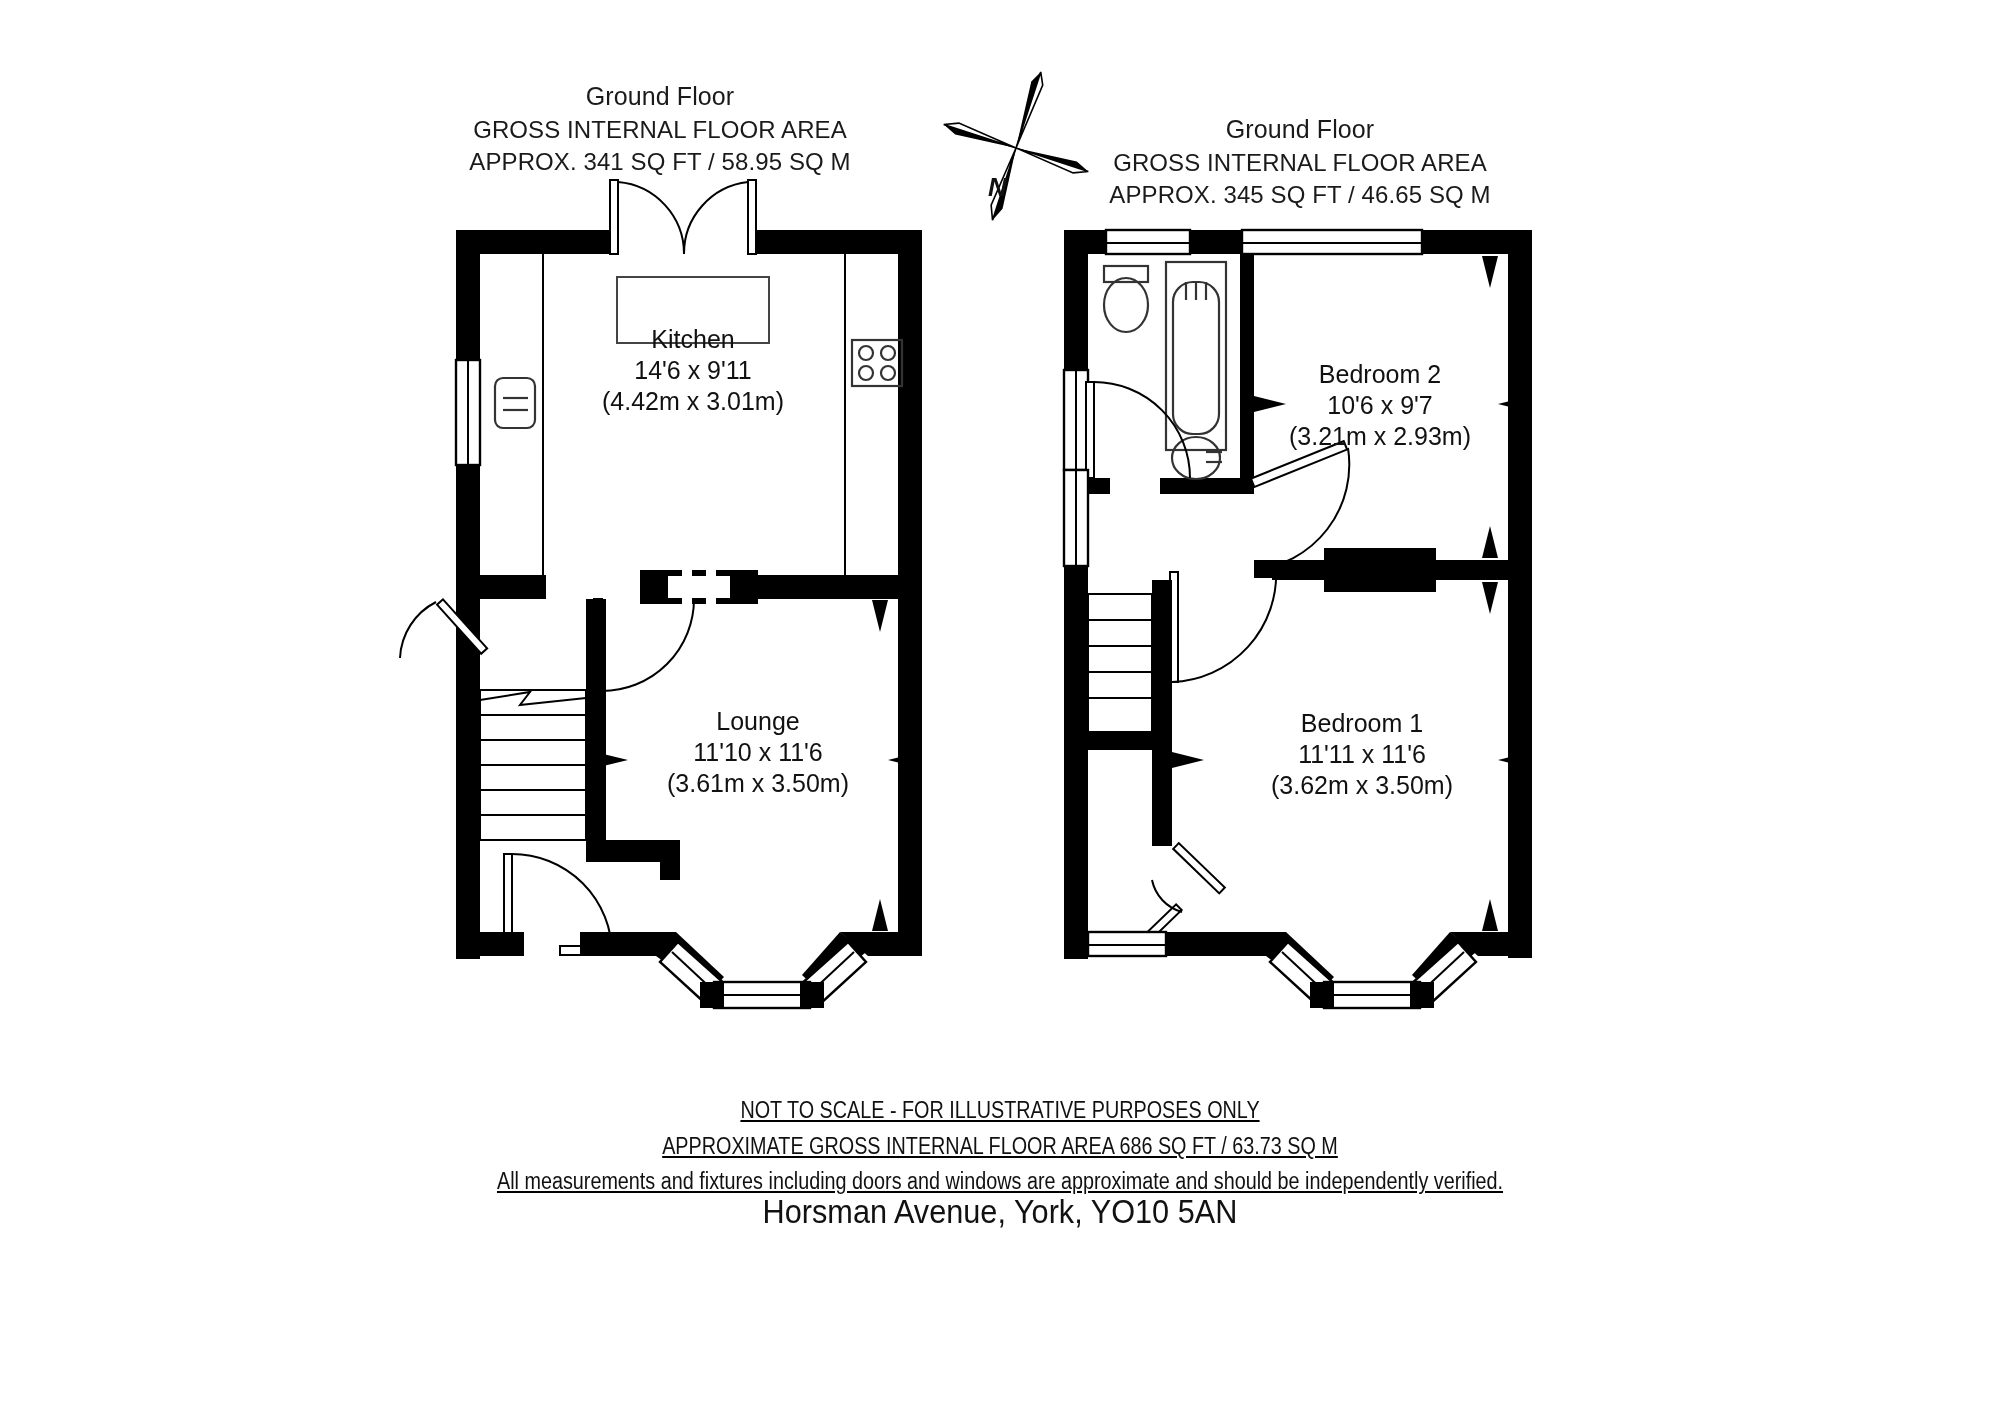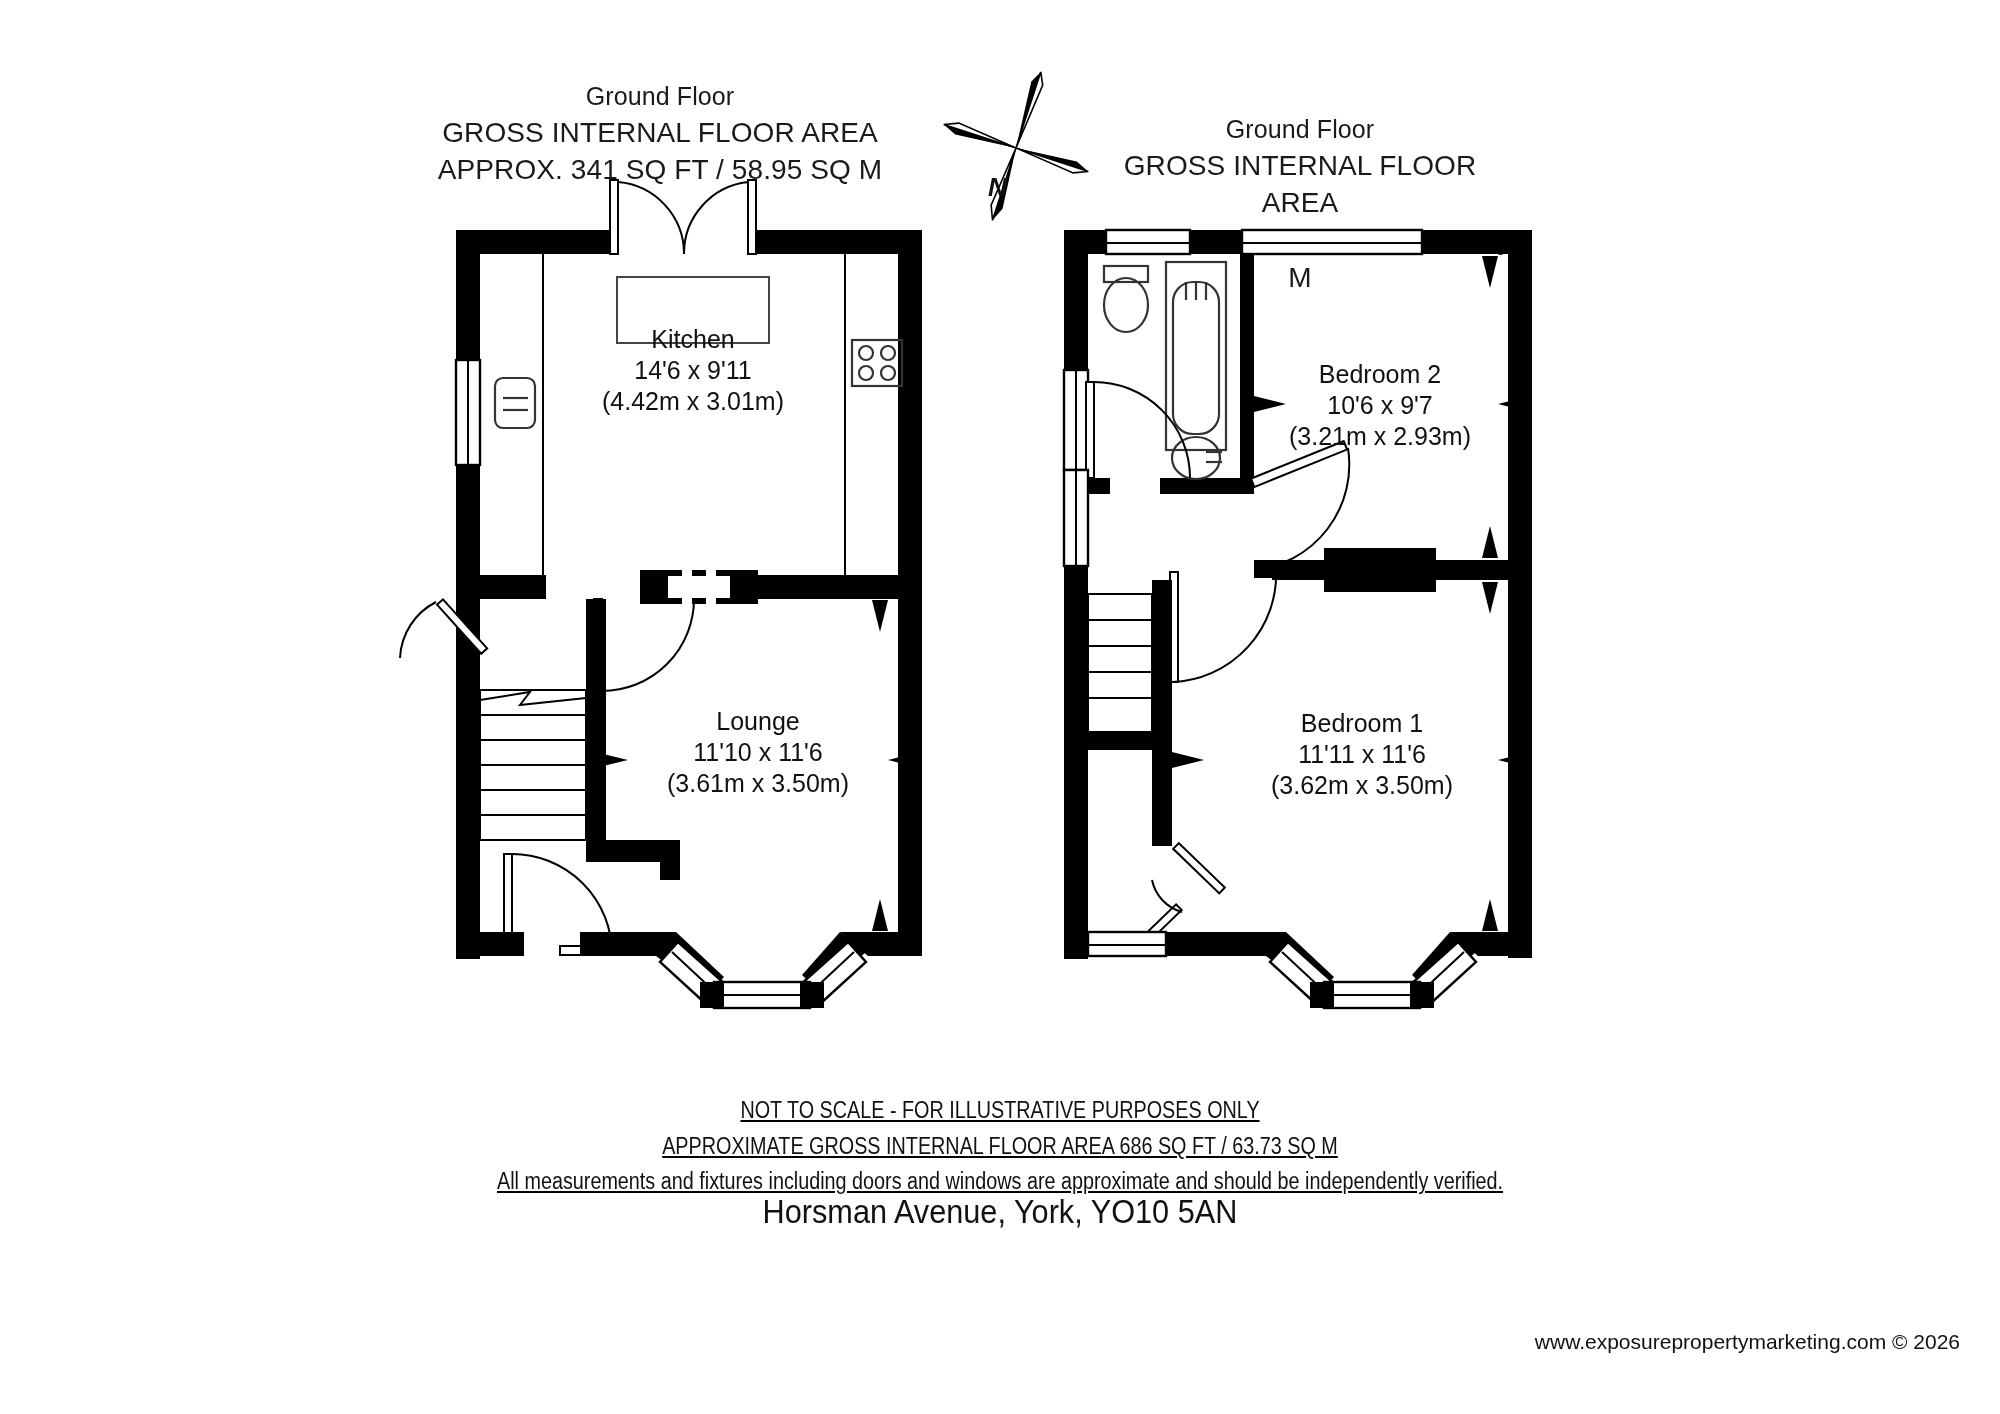--- a/index.html
+++ b/index.html
@@ -26,21 +26,21 @@
     position: absolute;
     text-align: center;
     line-height: 1.34;
     color: #1a1a1a;
   }
   .floor-head .ttl {
     font-size: 25px;
     letter-spacing: 0.1px;
   }
   .floor-head .sub {
-    font-size: 28px;
+    font-size: 24px;
     letter-spacing: 0.1px;
   }
   #gf-head { left: 430px; top: 80px; width: 460px; }
   #ff-head { left: 1090px; top: 113px; width: 420px; }
 
   
   .footer {
     position: absolute;
     left: 0; right: 0;
     text-align: center;
@@ -390,15 +390,14 @@
   </svg>
 
   <div class="footer" id="disclaimer">
     <div>NOT TO SCALE - FOR ILLUSTRATIVE PURPOSES ONLY</div>
     <div>APPROXIMATE GROSS INTERNAL FLOOR AREA 686 SQ FT / 63.73 SQ M</div>
     <div>All measurements and fixtures including doors and windows are approximate and should be independently verified.</div>
   </div>
 
   <div class="footer" id="address">Horsman Avenue, York, YO10 5AN</div>
 
-  <div class="footer" id="copyright">www.exposurepropertymarketing.com © 2026</div>
 
 </div>
 
 </body></html>

